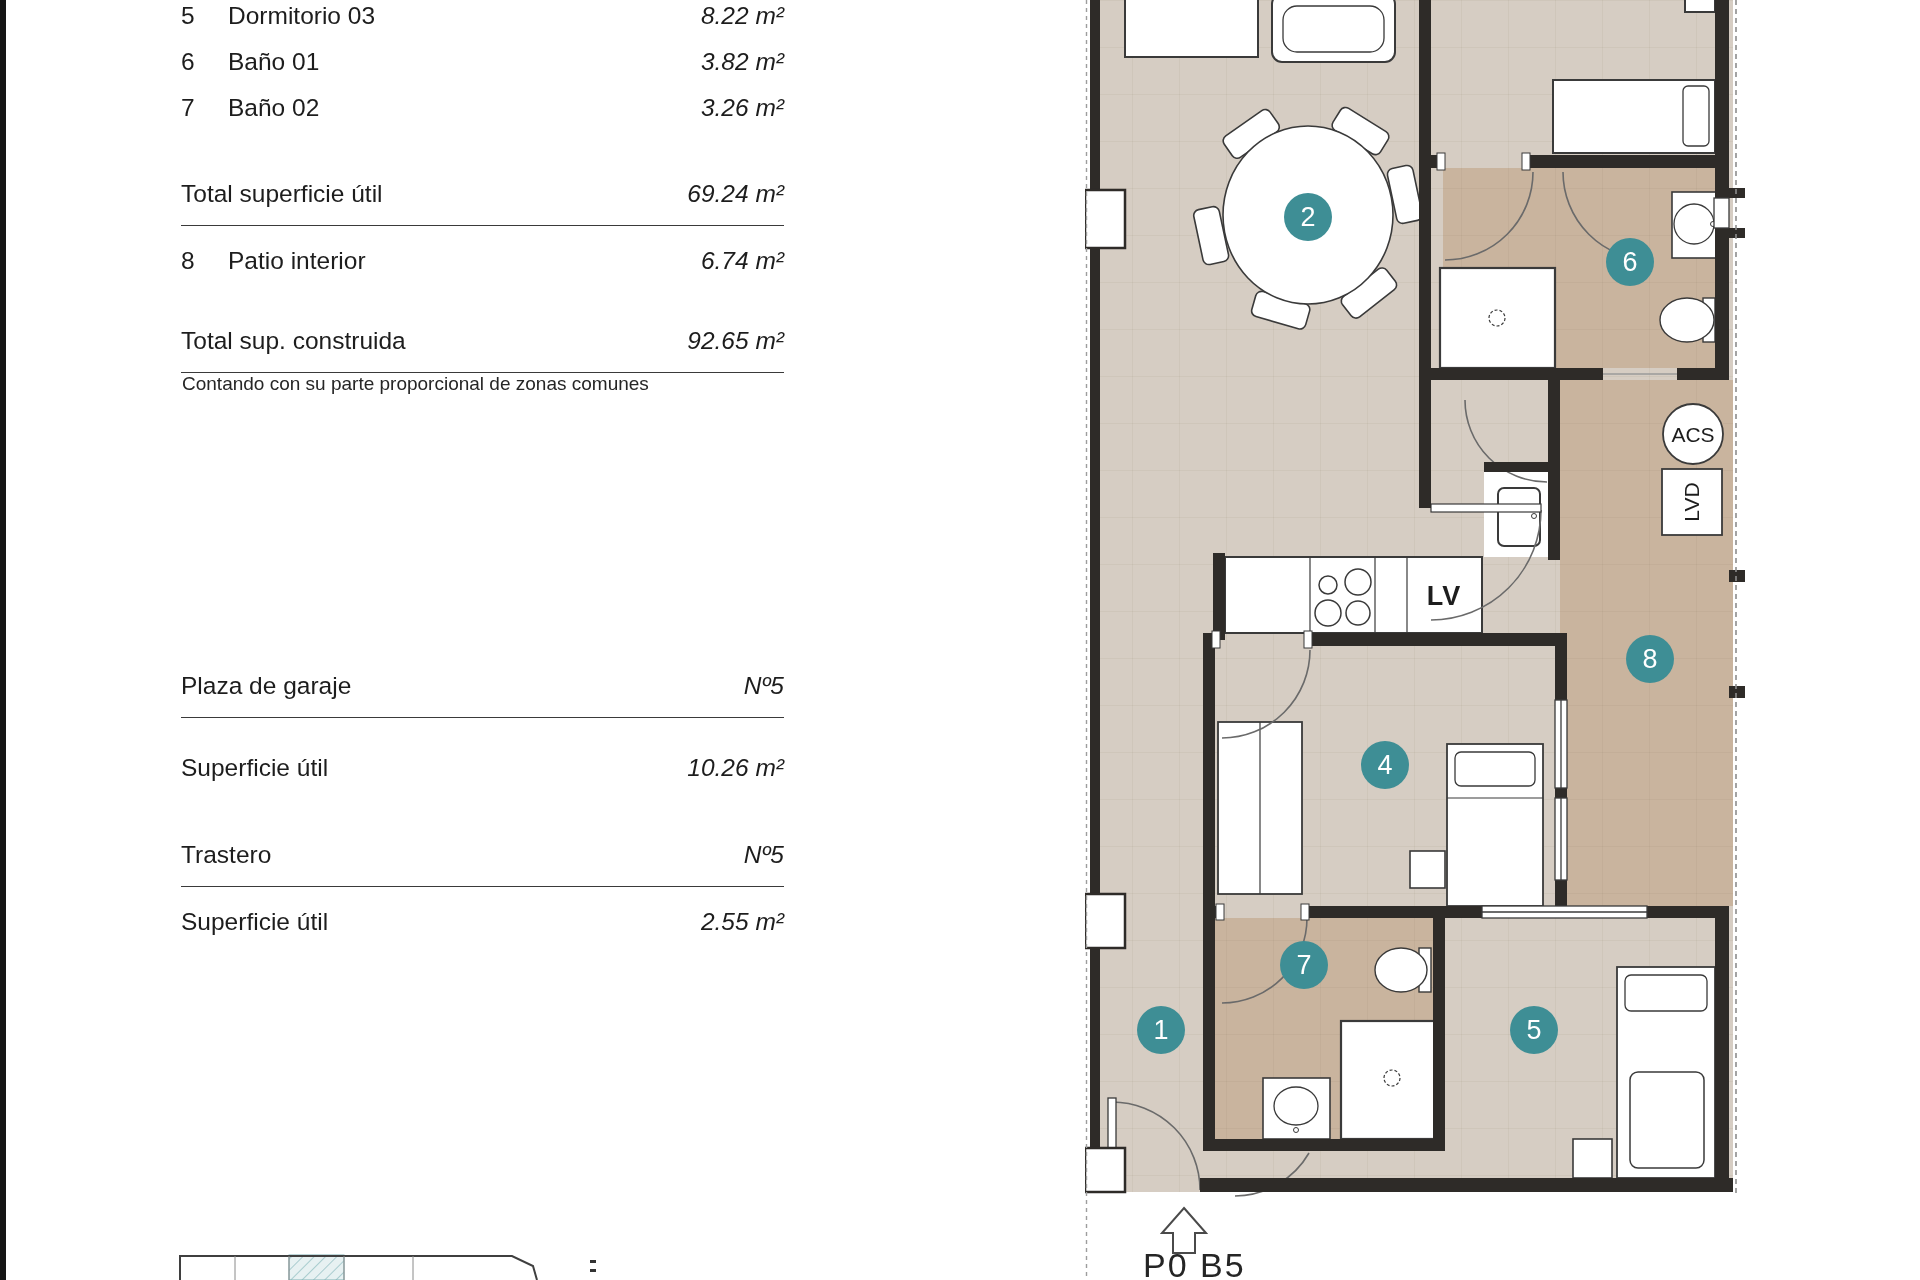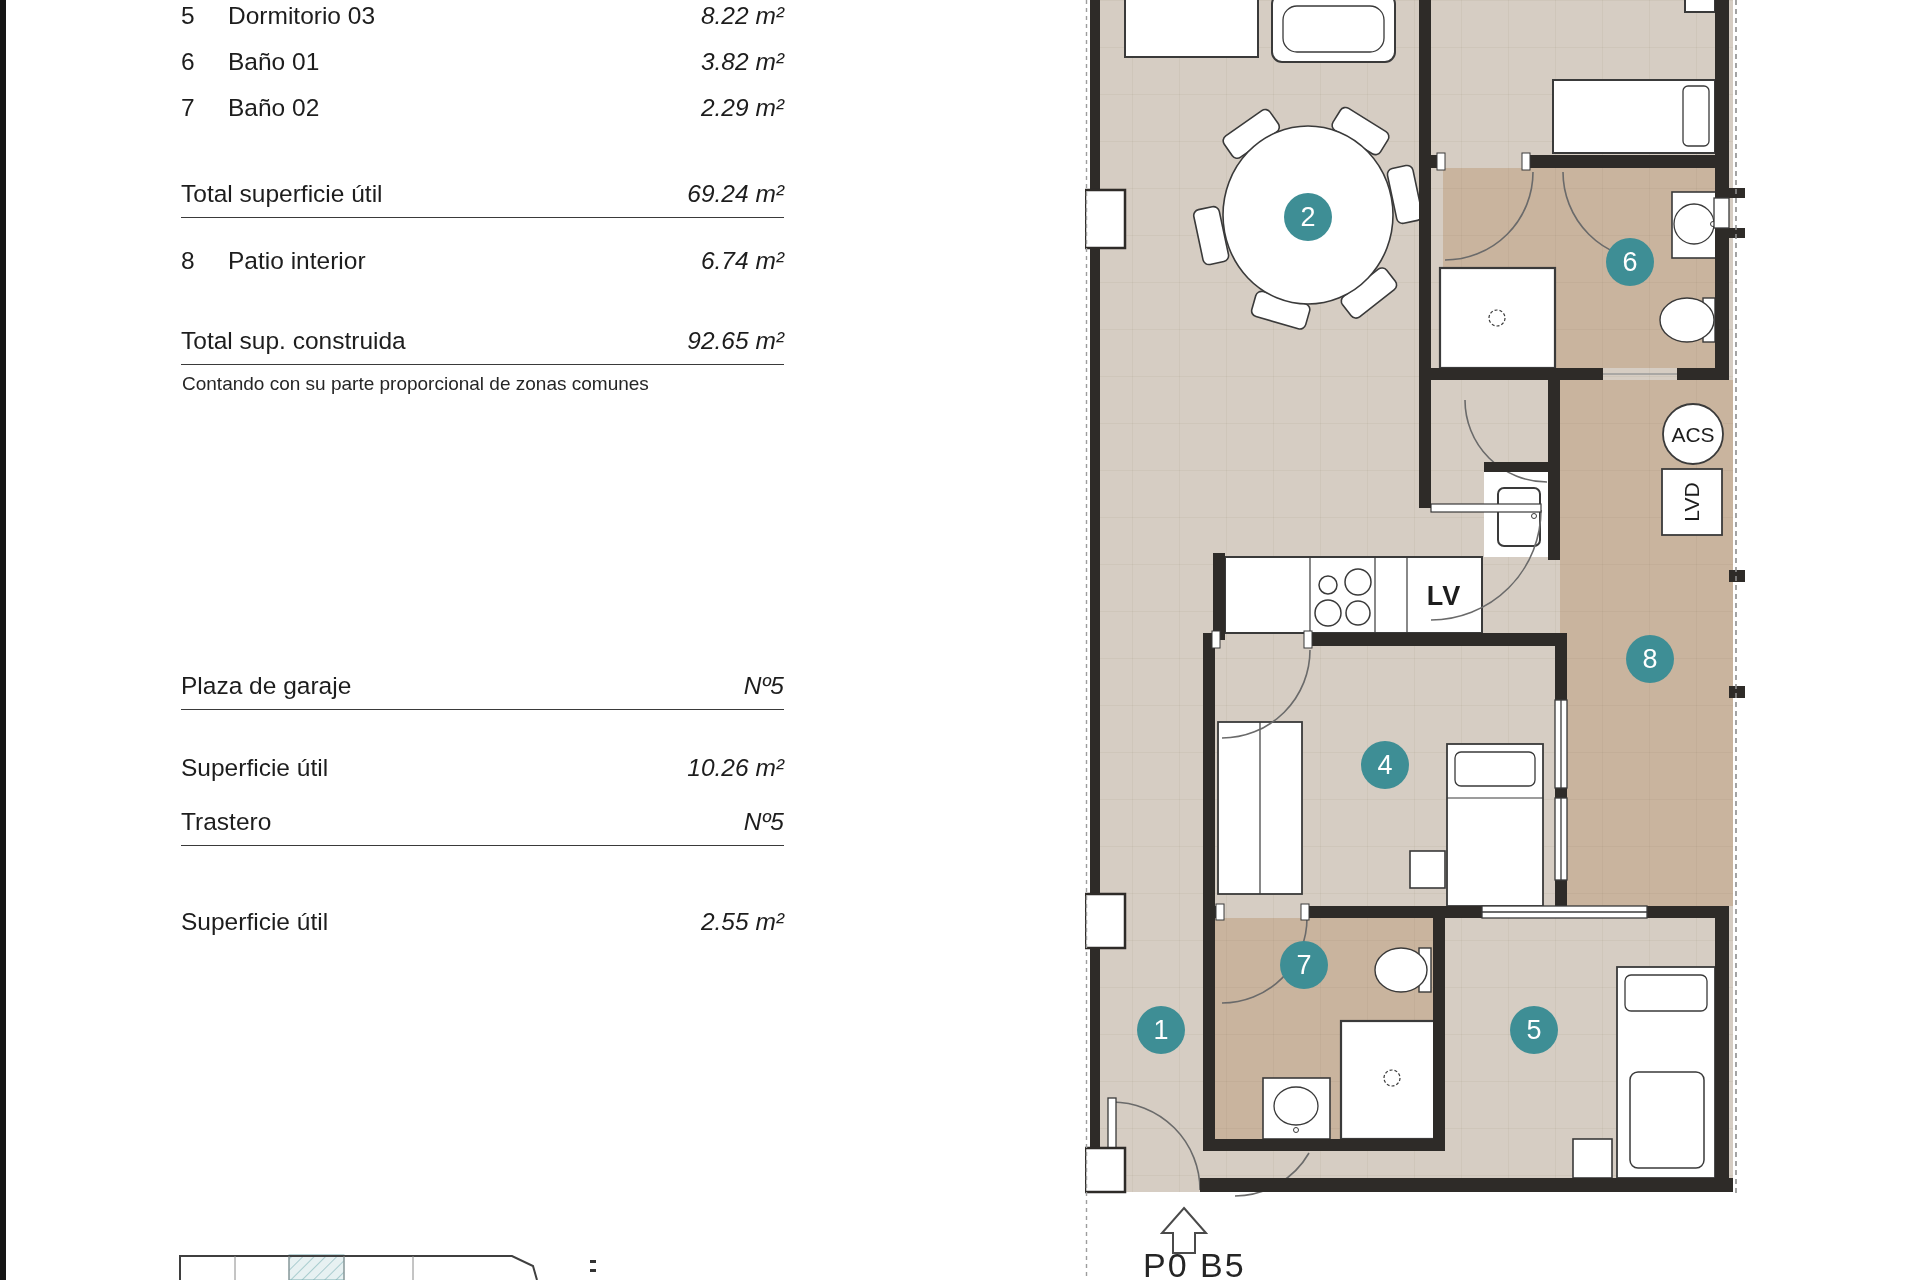--- a/index.html
+++ b/index.html
@@ -3,21 +3,21 @@
 <meta charset="utf-8">
 <style>
   html,body{margin:0;padding:0}
   body{width:1920px;height:1280px;background:#ffffff;position:relative;overflow:hidden;
        font-family:"Liberation Sans",sans-serif;color:#1d1d1d;}
   .page-edge{position:absolute;left:0;top:0;width:6px;height:1280px;background:#151515;}
   
   .tline{position:absolute;left:181px;width:603px;display:flex;font-size:24.5px;line-height:27px;}
   .tline .num{width:47px;flex:none;}
   .tline .val{margin-left:auto;font-style:italic;}
-  .rule{border-bottom:1.6px solid #3a3a3a;padding-bottom:10px;text-align:right;}
+  .rule{border-bottom:1.6px solid #3a3a3a;padding-bottom:18px;text-align:right;}
   .note{position:absolute;left:182px;top:373px;font-size:19px;color:#262626;}
   svg text{font-family:"Liberation Sans",sans-serif;}
 </style>
 </head>
 <body>
 
 <div class="page-edge"></div>
 
 <div>
   <div class="tline" style="top:2px">
@@ -26,21 +26,21 @@
     <span class="val">8.22 m²</span>
   </div>
   <div class="tline" style="top:48px">
     <span class="num">6</span>
     <span class="lab">Baño 01</span>
     <span class="val">3.82 m²</span>
   </div>
   <div class="tline" style="top:94px">
     <span class="num">7</span>
     <span class="lab">Baño 02</span>
-    <span class="val">2.29 m²</span>
+    <span class="val">3.26 m²</span>
   </div>
 
   <div class="tline rule" style="top:180px">
     <span class="lab">Total superficie útil</span>
     <span class="val">69.24 m²</span>
   </div>
 
   <div class="tline" style="top:247px">
     <span class="num">8</span>
     <span class="lab">Patio interior</span>
@@ -56,21 +56,21 @@
 
   <div class="tline rule" style="top:672px">
     <span class="lab">Plaza de garaje</span>
     <span class="val">Nº5</span>
   </div>
   <div class="tline" style="top:754px">
     <span class="lab">Superficie útil</span>
     <span class="val">10.26 m²</span>
   </div>
 
-  <div class="tline rule" style="top:808px">
+  <div class="tline rule" style="top:841px">
     <span class="lab">Trastero</span>
     <span class="val">Nº5</span>
   </div>
   <div class="tline" style="top:908px">
     <span class="lab">Superficie útil</span>
     <span class="val">2.55 m²</span>
   </div>
 </div>
 
 <svg style="position:absolute;left:175px;top:1248px" width="450" height="32" viewBox="0 0 450 32">

